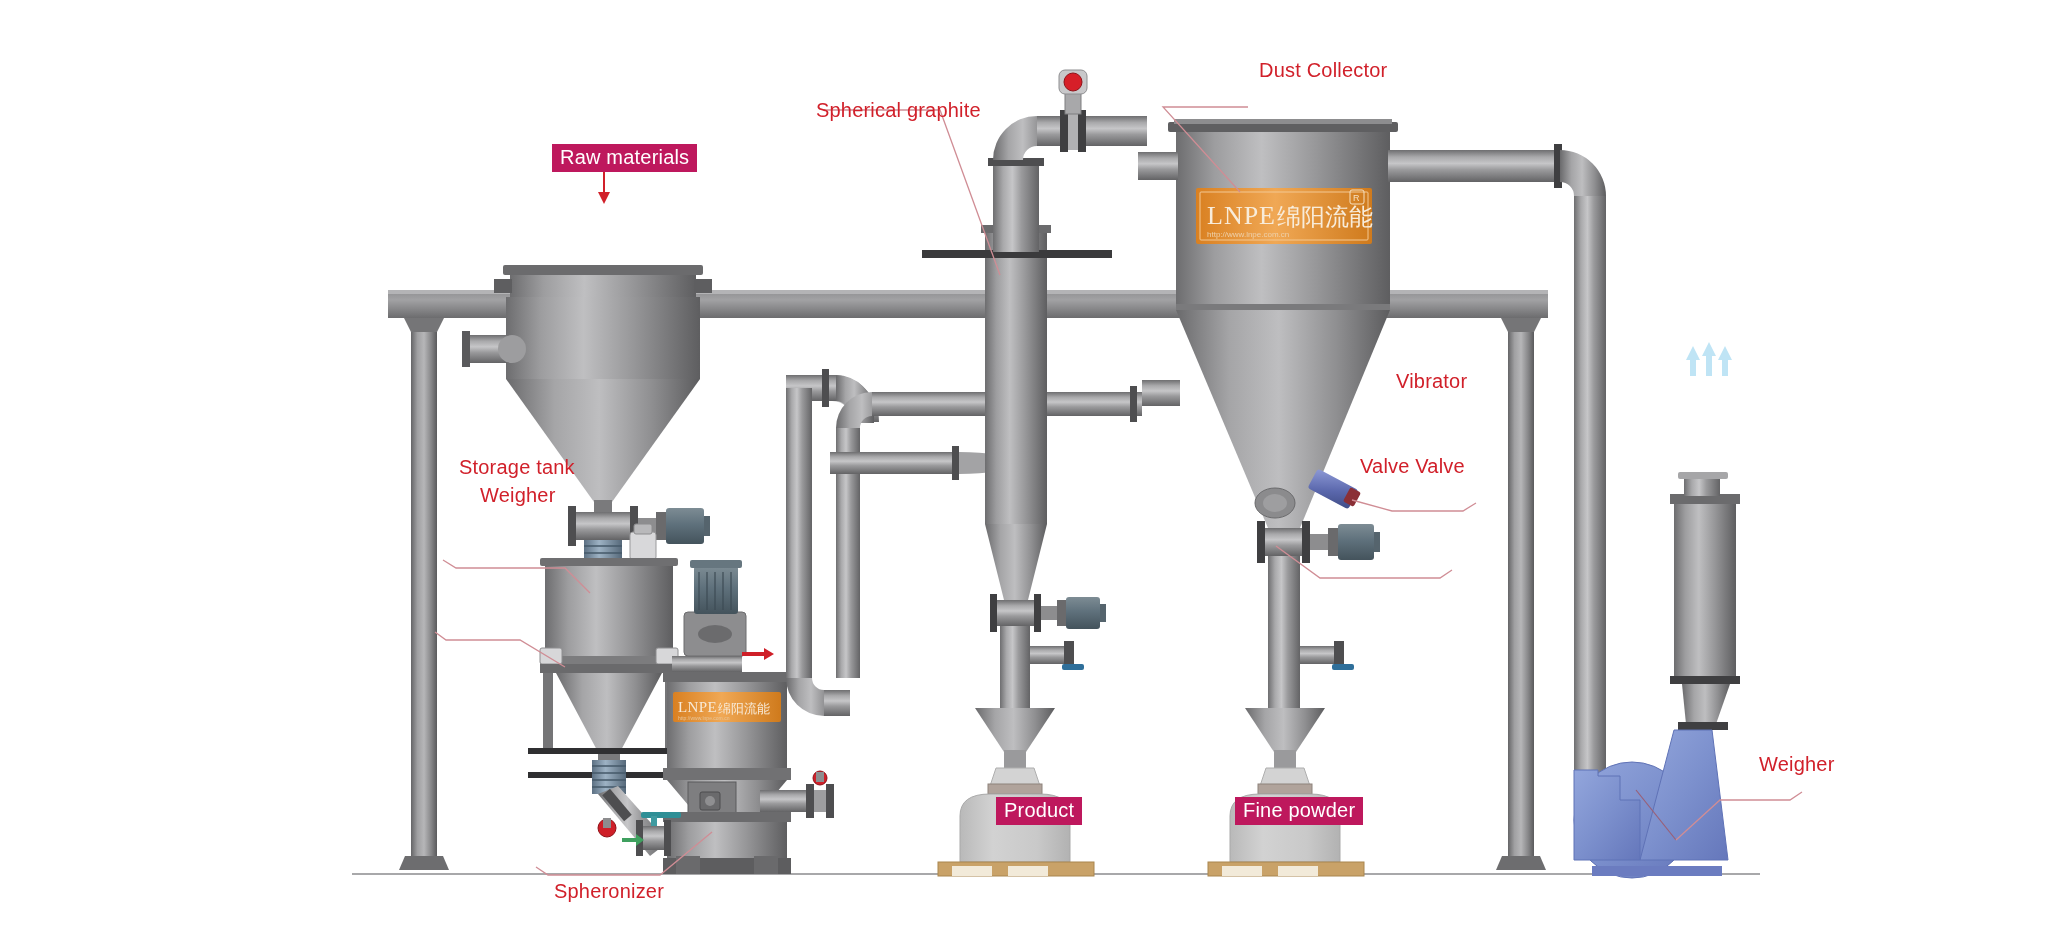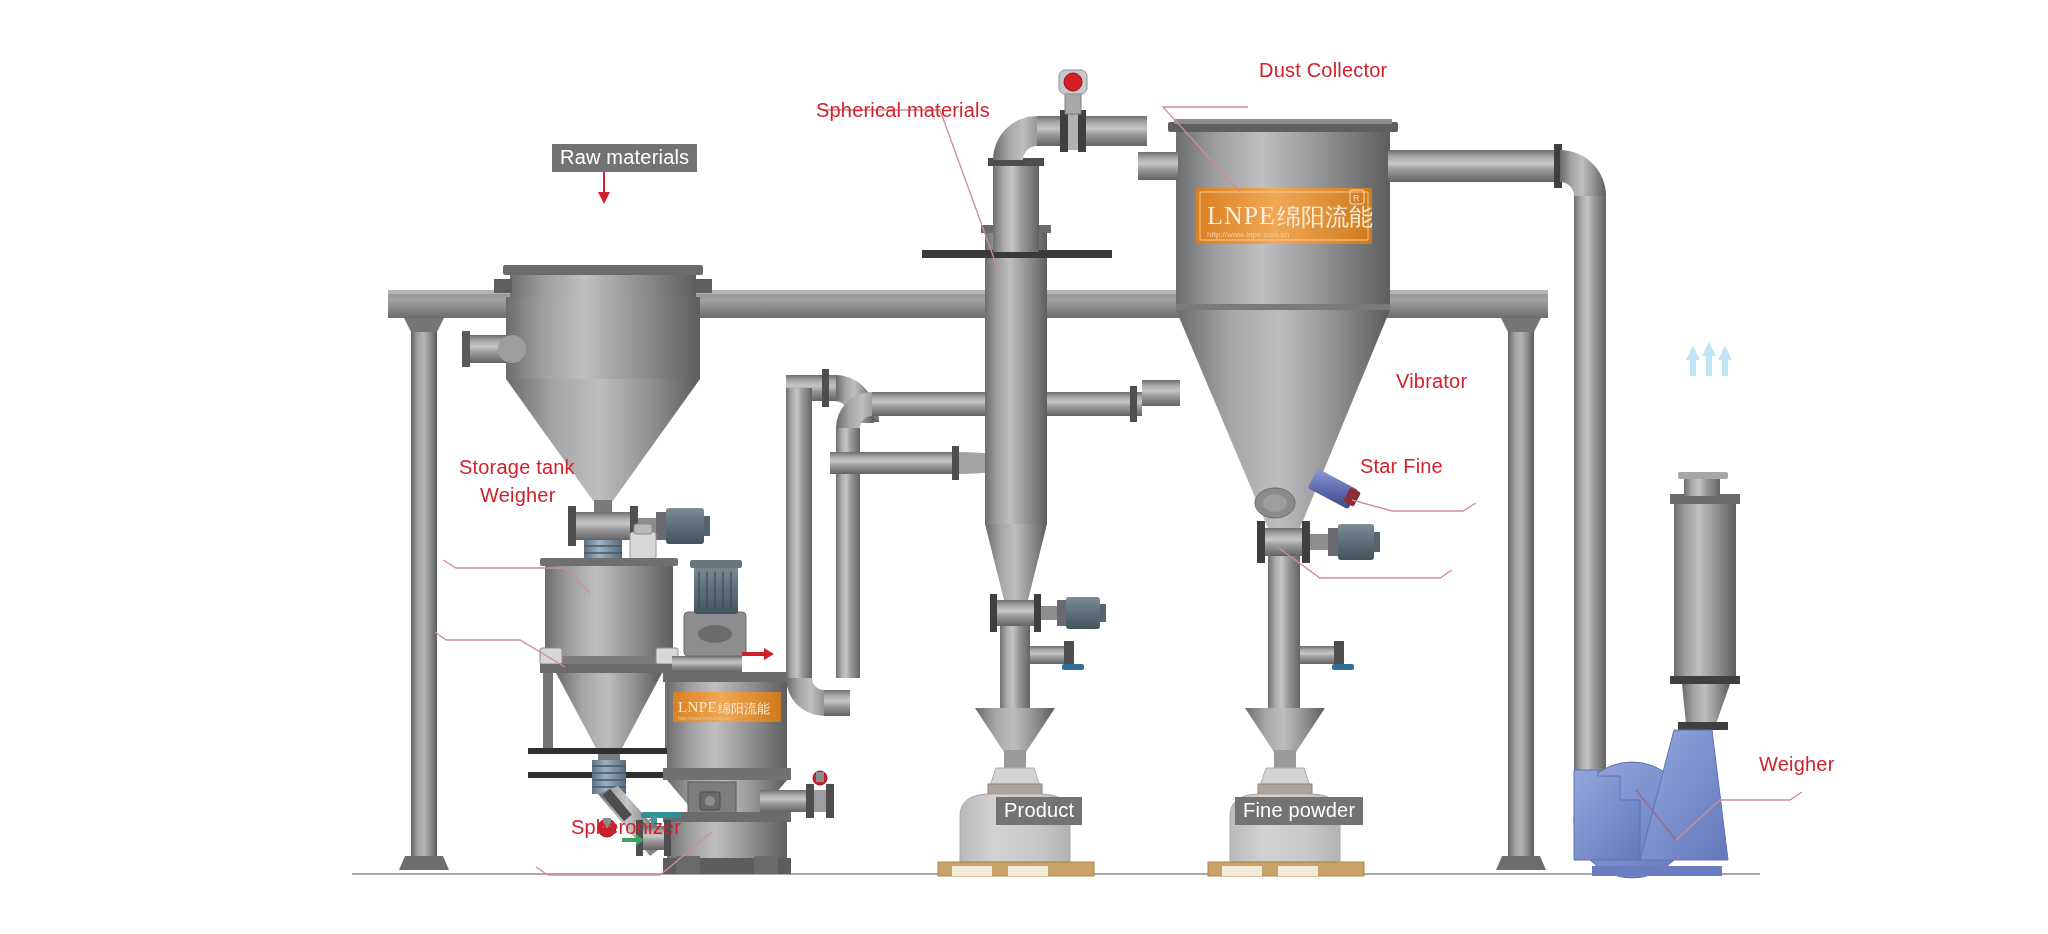--- a/index.html
+++ b/index.html
@@ -1,21 +1,21 @@
 <!DOCTYPE html>
 <html><head>
 <meta charset="utf-8">
 <style>
   html,body{margin:0;padding:0;background:#ffffff;}
   body{font-family:"Liberation Sans",sans-serif;}
   #stage{position:relative;width:2048px;height:934px;background:#fff;overflow:hidden;}
   svg{display:block;}
   .lbl{position:absolute;color:#d1202a;font-family:"Liberation Sans",sans-serif;
        font-size:20px;white-space:nowrap;letter-spacing:.2px;}
-  .lbl.boxed{background:#737373;color:#fff;padding:2px 8px 3px 8px;font-size:20px;}
+  .lbl.boxed{background:#be185d;color:#fff;padding:2px 8px 3px 8px;font-size:20px;}
 </style>
 </head>
 <body>
 
 <div id="stage">
 
 <svg width="2048" height="934" viewBox="0 0 2048 934" xmlns="http://www.w3.org/2000/svg">
   <defs>
     <linearGradient id="pipeH" x1="0" y1="0" x2="0" y2="1">
       <stop offset="0%" stop-color="#6e6e70"></stop>
@@ -471,33 +471,33 @@
   </g>
 
   <g>
     <line x1="604" y1="170" x2="604" y2="194" stroke="#d1202a" stroke-width="2"></line>
     <path d="M598 192 l6 12 l6 -12 z" fill="#d1202a"></path>
   </g>
 </svg>
 
 <div class="lbl boxed" style="left:552px;top:144px;">Raw materials</div>
 
-<div class="lbl" style="left:816px;top:99px;">Spherical materials</div>
+<div class="lbl" style="left:816px;top:99px;">Spherical graphite</div>
 
 <div class="lbl" style="left:1259px;top:59px;">Dust Collector</div>
 
 <div class="lbl" style="left:459px;top:412px;margin-top:44px;">Storage tank</div>
 
 <div class="lbl" style="left:480px;top:484px;">Weigher</div>
 
 <div class="lbl" style="left:1396px;top:370px;">Vibrator</div>
 
-<div class="lbl" style="left:1360px;top:455px;">Star Fine</div>
-
-<div class="lbl" style="left:554px;top:816px;margin-left:17px;">Spheronizer</div>
+<div class="lbl" style="left:1360px;top:455px;">Valve Valve</div>
+
+<div class="lbl" style="left:554px;top:880px;">Spheronizer</div>
 
 <div class="lbl" style="left:1759px;top:753px;">Weigher</div>
 
 <div class="lbl boxed" style="left:996px;top:797px;">Product</div>
 
 <div class="lbl boxed" style="left:1235px;top:797px;">Fine powder</div>
 
 </div>
 
 </body></html>

